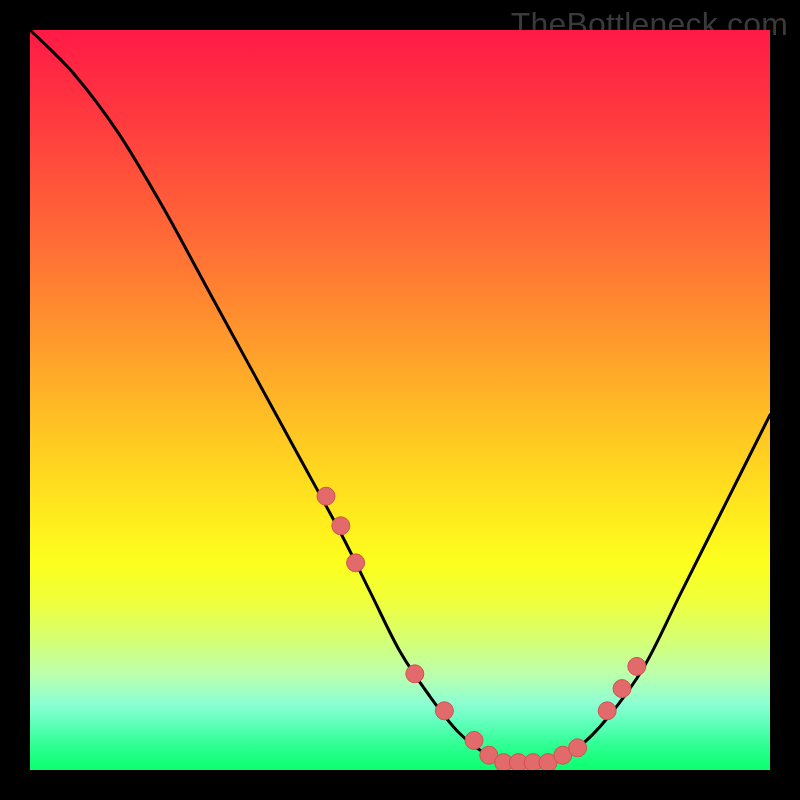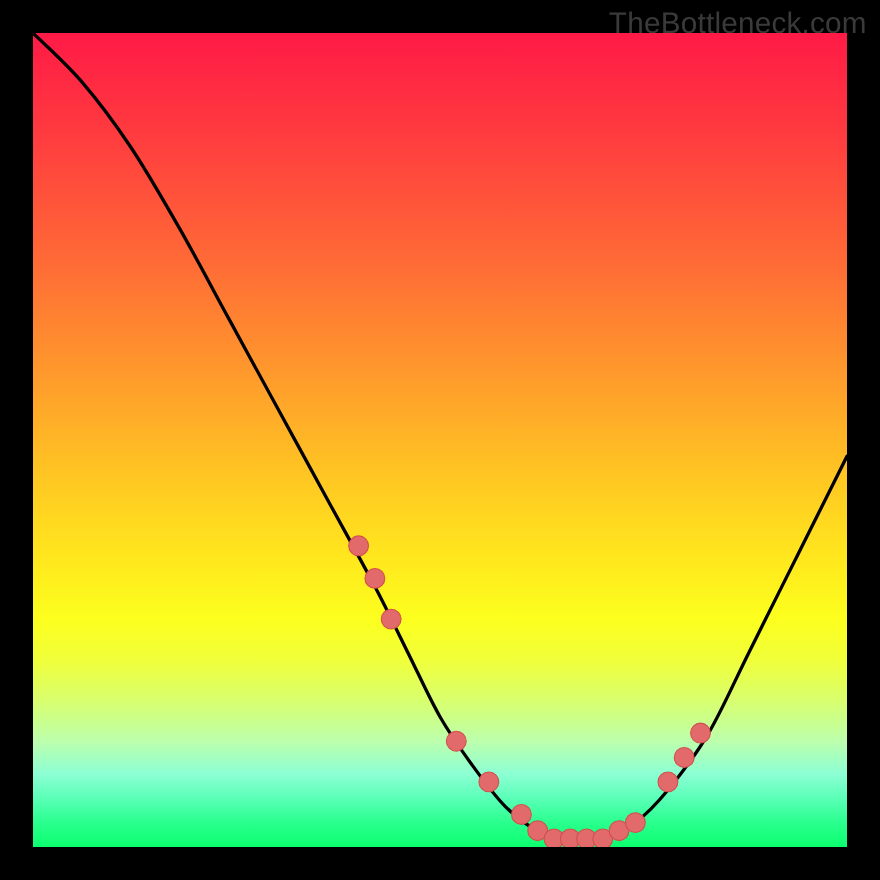--- a/index.html
+++ b/index.html
@@ -40,21 +40,21 @@
       #5affb7 94%,
       #2aff8e 97%,
       #0bff6e 100%
     );
   }
   .watermark {
     position: absolute;
     top: 6px;
     right: 12px;
     color: #3a3a3a;
-    font-size: 27px;
+    font-size: 32px;
     font-weight: 500;
     letter-spacing: 0.2px;
     user-select: none;
   }
   svg.curve {
     position: absolute;
     left: 0;
     top: 0;
     width: 740px;
     height: 740px;

